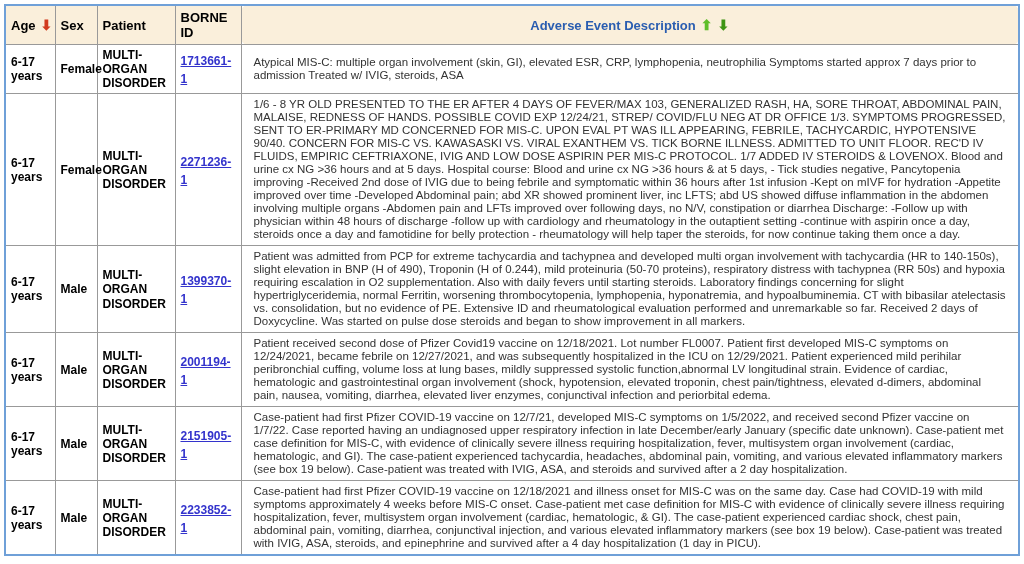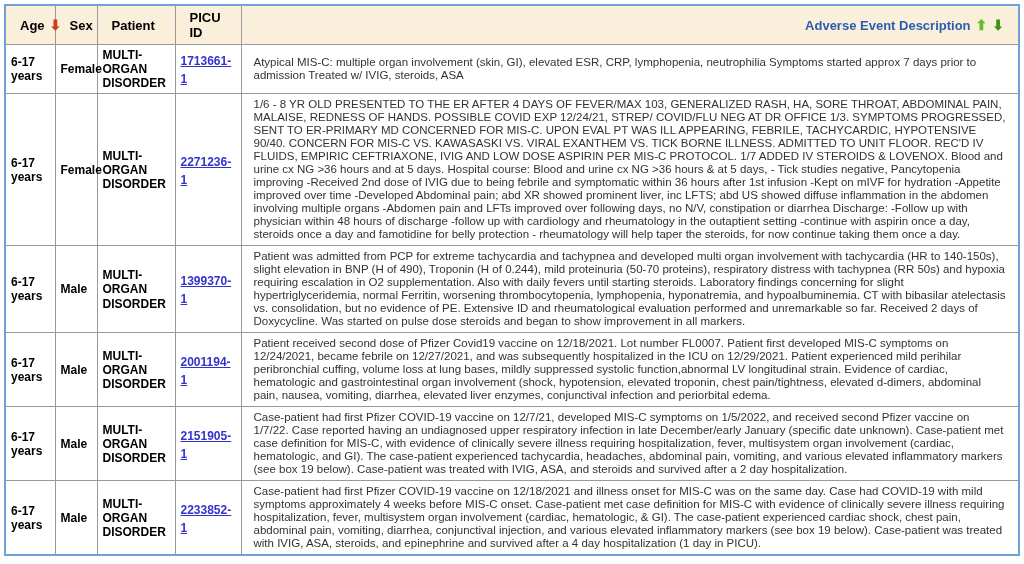--- a/index.html
+++ b/index.html
@@ -24,26 +24,26 @@
   col.c-age { width: 50px; }
   col.c-sex { width: 42px; }
   col.c-sym { width: 78px; }
   col.c-id  { width: 66px; }
   thead th {
     background: #FAEFDB;
     font-size: 13px;
     font-weight: bold;
     text-align: left;
     vertical-align: middle;
-    padding: 4px 14px;
+    padding: 4px 5px;
     color: #000;
     height: 38px;
   }
   thead th.desc-head {
-    text-align: right;
+    text-align: center;
     color: #2A5DB0;
     border-radius: 7px;
   }
   .head-inline { display: inline-flex; align-items: center; gap: 5px; }
   .arrow { font-size: 14px; line-height: 1; }
   .arrow-red   { color: #D13A1E; }
   .arrow-green-up   { color: #5FBE2A; }
   .arrow-green-down { color: #3E9413; }
   td.meta {
     font-size: 12px;
@@ -89,21 +89,21 @@
             <span class="arrow arrow-red">⬇</span>
           </span>
         </th>
         <th>
           <span>Sex</span>
         </th>
         <th>
           <span>Patient</span>
         </th>
         <th>
-          <span>PICU ID</span>
+          <span>BORNE ID</span>
         </th>
         <th class="desc-head">
           <span class="head-inline">
             <span>Adverse Event Description</span>
             <span class="arrow arrow-green-up">⬆</span>
             <span class="arrow arrow-green-down">⬇</span>
           </span>
         </th>
       </tr>
     </thead>

